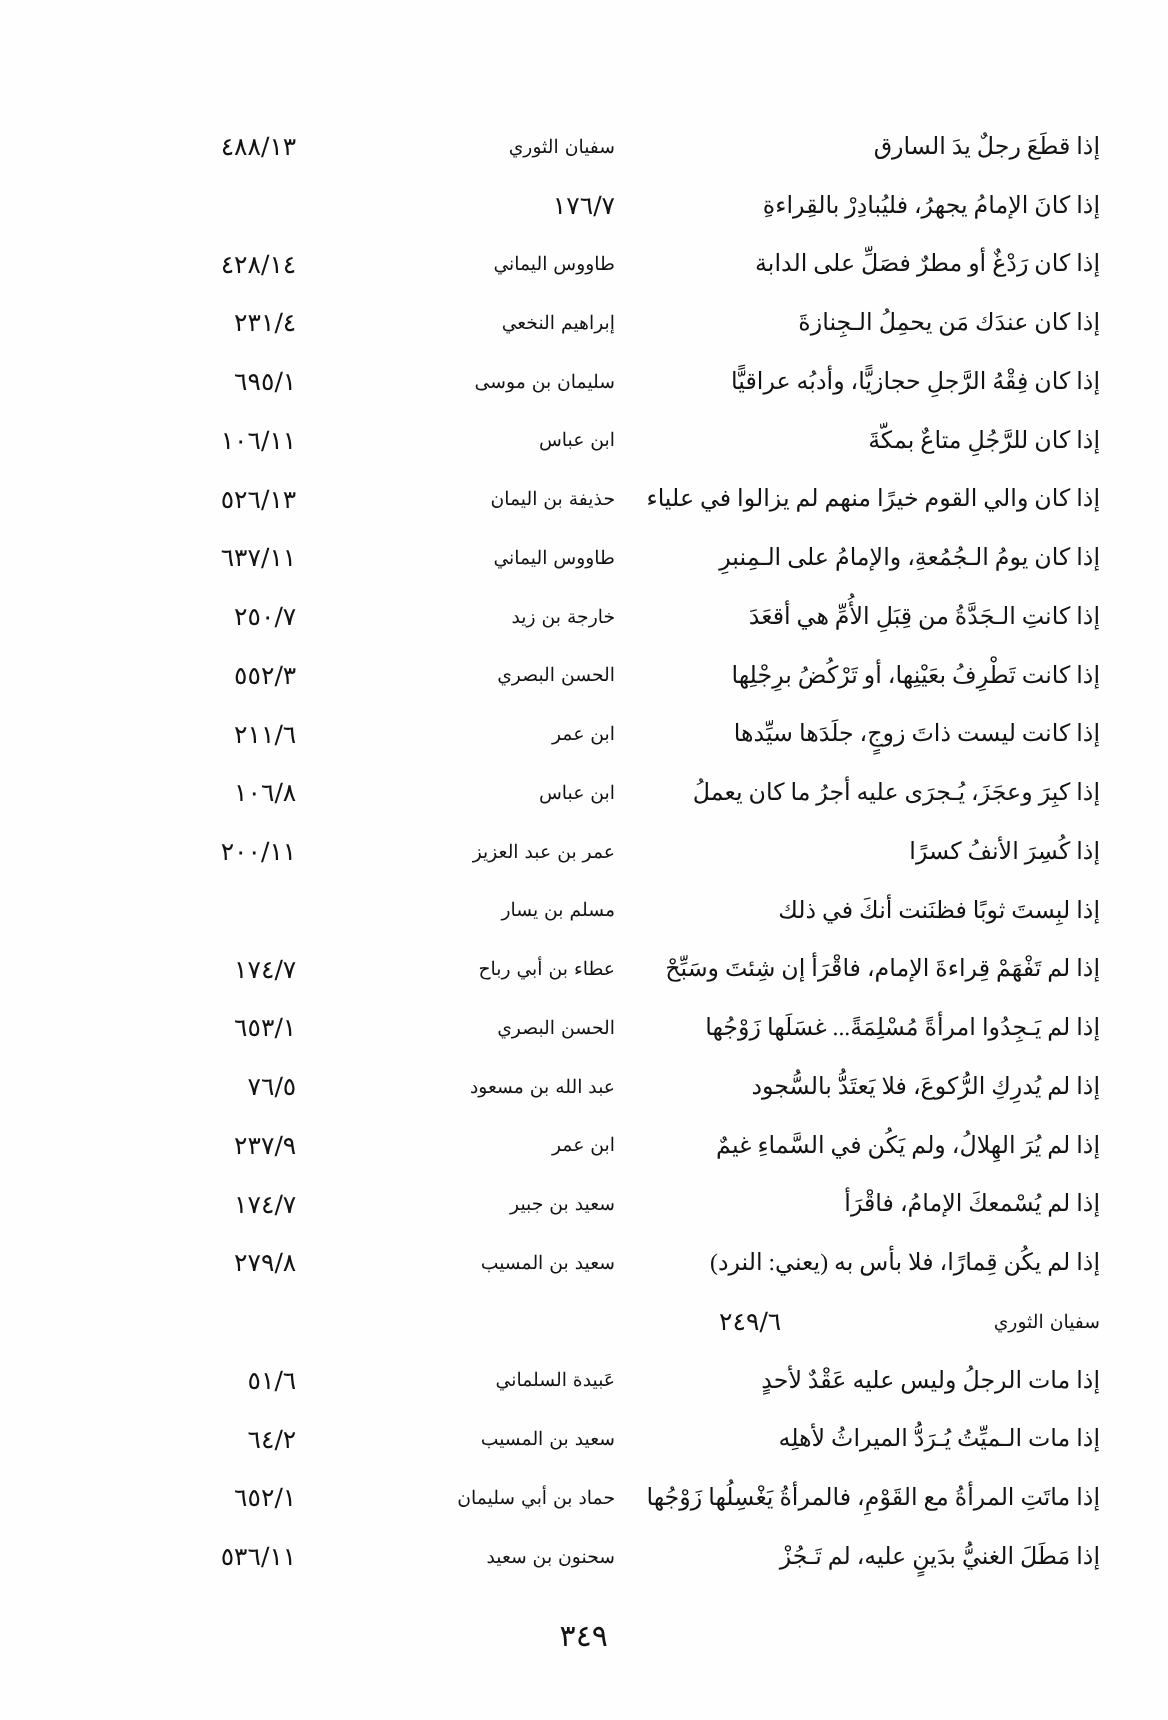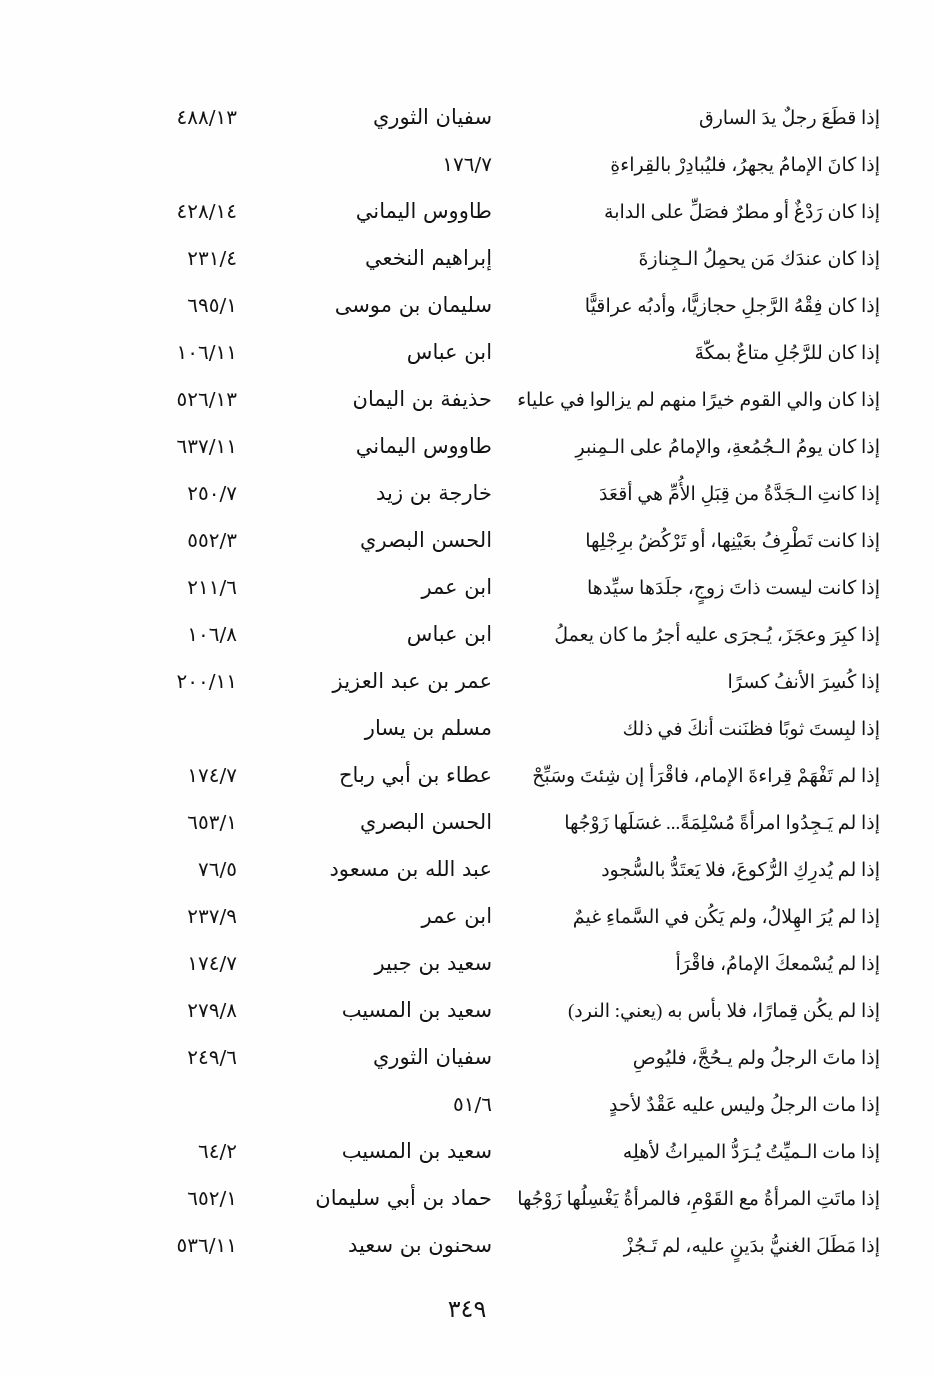--- a/index.html
+++ b/index.html
@@ -31,21 +31,21 @@
     text-align: right;
     white-space: nowrap;
     font-size: 19px;
     line-height: 47px;
     font-family: Liberation Serif, serif;
   }
   .narrator {
     flex: 0 0 255px;
     text-align: right;
     white-space: nowrap;
-    font-size: 21px;
+    font-size: 15px;
     line-height: 47px;
     padding-left: 8px;
     box-sizing: border-box;
   }
   .ref {
     flex: 1 1 auto;
     direction: ltr;
     text-align: right;
     white-space: nowrap;
     font-size: 20px;
@@ -177,27 +177,27 @@
     <div class="ref">١٧٤/٧</div>
   </div>
 
   <div class="row">
     <div class="saying">إذا لم يكُن قِمارًا، فلا بأس به (يعني: النرد)</div>
     <div class="narrator">سعيد بن المسيب</div>
     <div class="ref">٢٧٩/٨</div>
   </div>
 
   <div class="row">
-    <div class="saying">إذا ماتَ الرجلُ ولم يـحُجَّ، فليُوصِ</div>
     <div class="narrator">سفيان الثوري</div>
     <div class="ref">٢٤٩/٦</div>
   </div>
 
   <div class="row">
     <div class="saying">إذا مات الرجلُ وليس عليه عَقْدٌ لأحدٍ</div>
+    <div class="narrator">عَبيدة السلماني</div>
     <div class="ref">٥١/٦</div>
   </div>
 
   <div class="row">
     <div class="saying">إذا مات الـميِّتُ يُـرَدُّ الميراثُ لأهلِه</div>
     <div class="narrator">سعيد بن المسيب</div>
     <div class="ref">٦٤/٢</div>
   </div>
 
   <div class="row">

